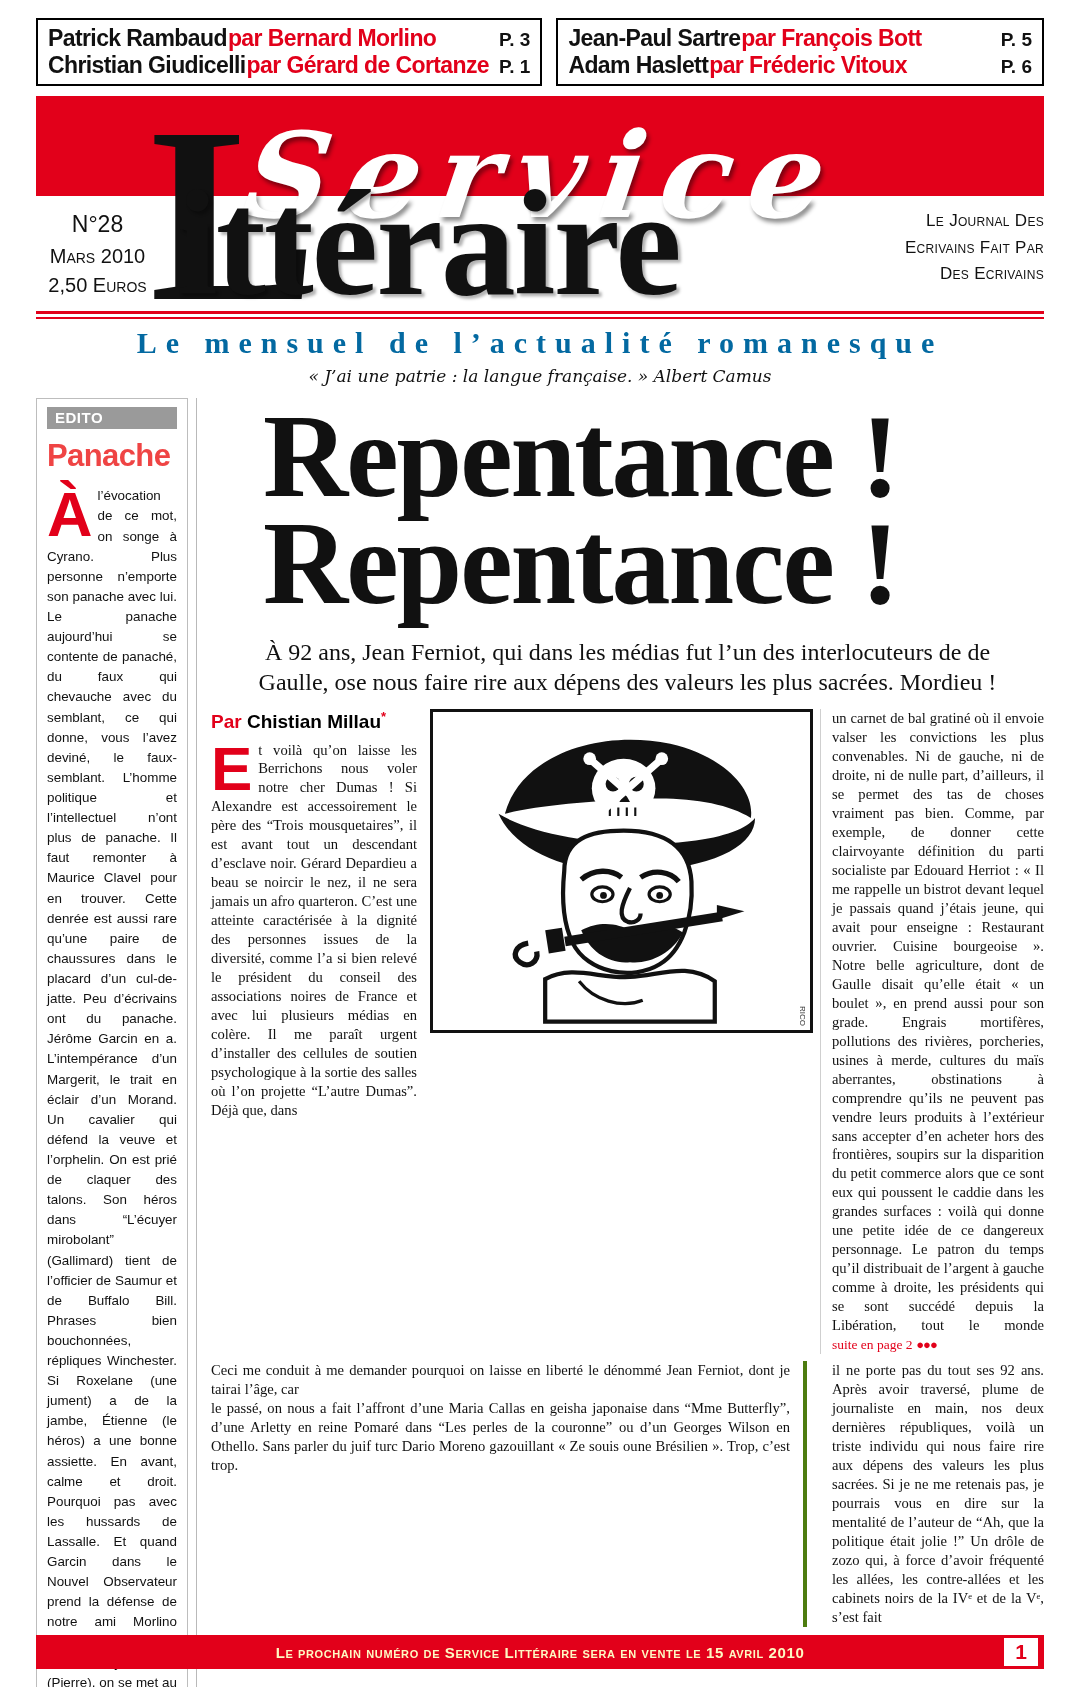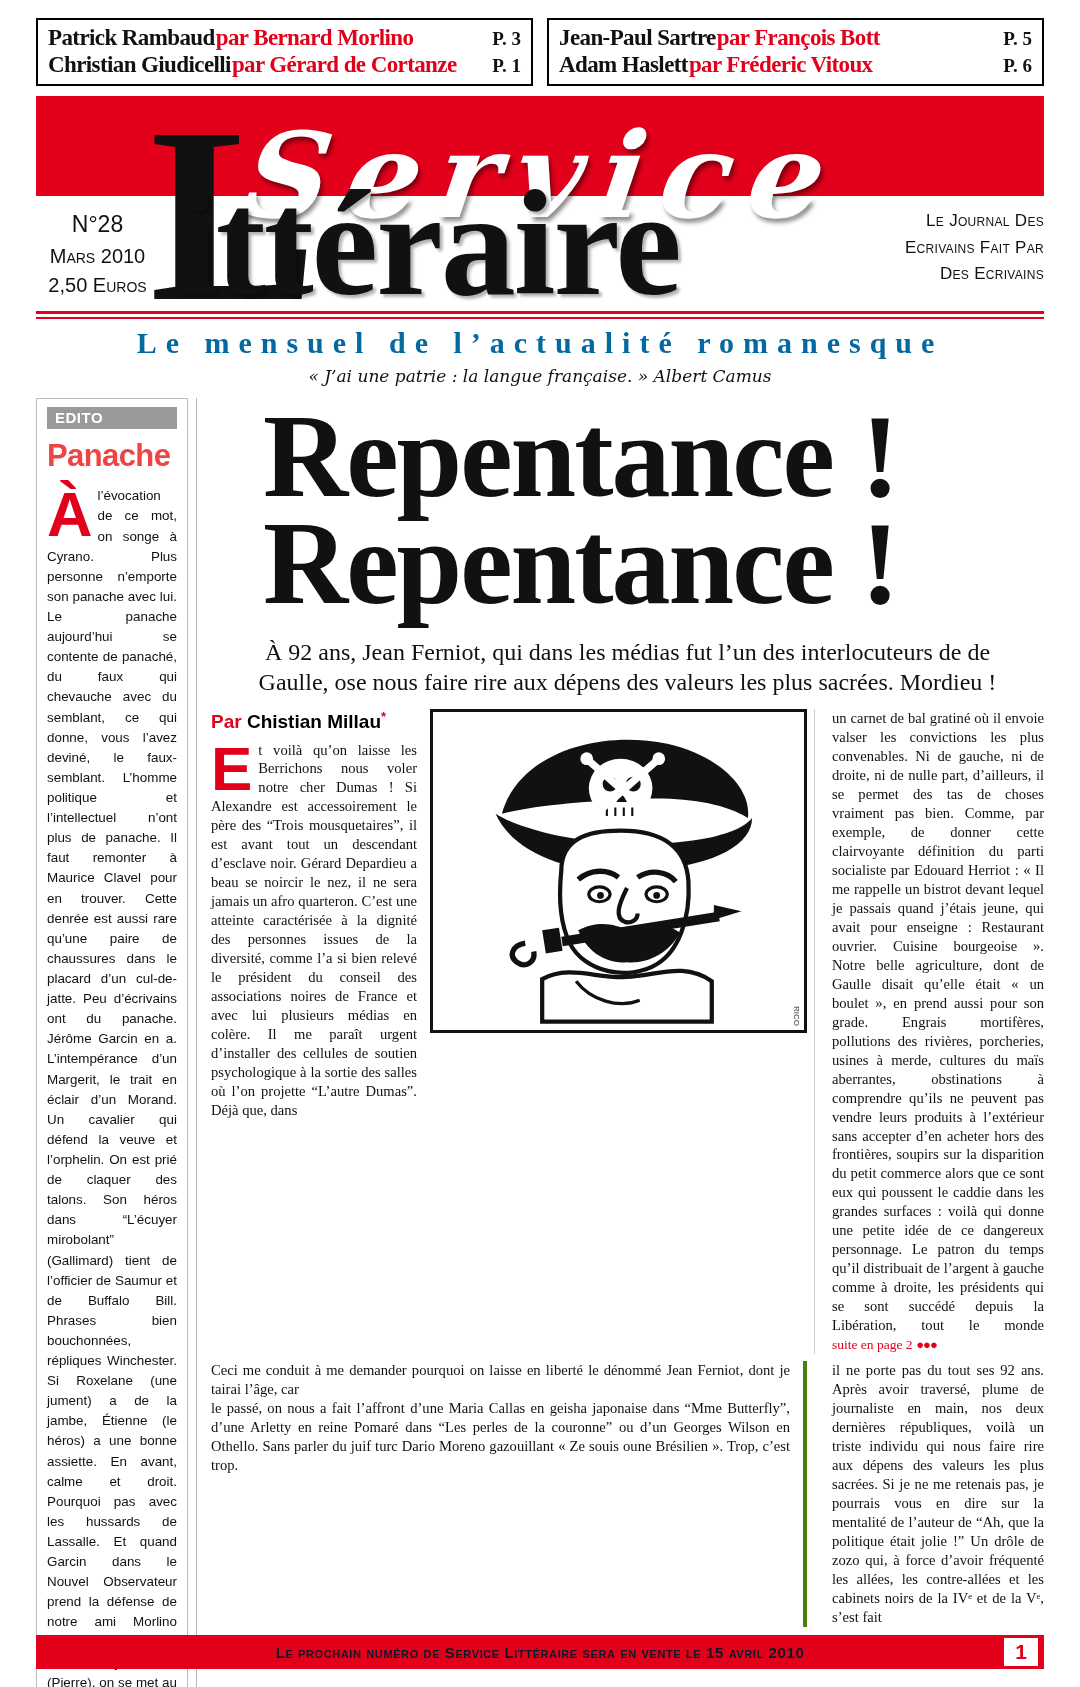--- a/index.html
+++ b/index.html
@@ -2,21 +2,21 @@
 <html><head>
 <meta charset="utf-8">
 <style>
   html,body{margin:0;padding:0;background:#fff;}
   body{width:1080px;height:1687px;font-family:"Liberation Serif",serif;color:#000;}
   .page{position:relative;width:1080px;height:1687px;overflow:hidden;background:#fff;}
 
   
   .teasers{display:flex;gap:14px;padding:18px 36px 6px 36px;box-sizing:border-box;}
   .teaser-box{flex:1;border:2px solid #000;padding:5px 10px 6px 10px;box-sizing:border-box;}
-  .teaser-row{display:flex;align-items:baseline;font-family:Liberation Serif, serif;
+  .teaser-row{display:flex;align-items:baseline;font-family:Liberation Sans, sans-serif;
               font-weight:bold;font-size:23px;line-height:1.16;white-space:nowrap;text-align:right;}
   .teaser-row .t-name{color:#111;letter-spacing:-0.6px;}
   .teaser-row .t-by{color:#e2001a;margin-left:1px;letter-spacing:-0.6px;}
   .teaser-row .t-page{margin-left:auto;color:#111;font-size:19px;padding-left:10px;}
 
   
   .masthead{position:relative;height:215px;margin-top:4px;}
   .red-band{position:absolute;left:36px;right:36px;top:0;height:100px;background:#e2001a;}
   .mh-L{position:absolute;left:150px;top:-6px;font-family:"Liberation Serif",serif;
         font-weight:bold;font-size:250px;line-height:1;color:#111;z-index:3;}
@@ -65,21 +65,21 @@
         text-align:center;margin:20px 18px 12px 18px;color:#111;}
 
   
   .byline{font-family:"Liberation Sans",sans-serif;font-weight:bold;font-size:19px;margin:0 0 7px 0;}
   .byline .par{color:#e2001a;}
   .byline sup{color:#e2001a;font-size:13px;}
 
   .art1{display:flex;gap:13px;}
   .a1-colA{width:206px;flex:0 0 206px;}
   .a1-mid{flex:1;}
-  .a1-colC{width:212px;flex:0 0 212px;border-left:1px solid #cfcfcf;padding-left:17px;}
+  .a1-colC{width:212px;flex:0 0 212px;border-left:1px solid #cfcfcf;padding-left:11px;}
 
   .bt{font-family:"Liberation Serif",serif;font-size:14.6px;line-height:1.30;
       text-align:justify;color:#111;}
   .bt p{margin:0;}
   .bt .dc{float:left;color:#e2001a;font-family:"Liberation Sans",sans-serif;font-weight:bold;
       font-size:62px;line-height:.80;margin:3px 6px 0 0;}
   .suite{color:#e2001a;font-family:"Liberation Serif",serif;font-size:13.5px;white-space:nowrap;}
   .dots{color:#e2001a;letter-spacing:-1px;font-size:13px;}
 
   
@@ -87,21 +87,21 @@
   .illo-credit{position:absolute;right:3px;bottom:4px;font-size:8px;color:#333;
       writing-mode:vertical-rl;font-family:"Liberation Sans",sans-serif;}
 
   .a1-flow{display:flex;gap:13px;margin-top:7px;}
   .a1-flow .f1{flex:1;}
   .a1-flow .f2{width:212px;flex:0 0 212px;border-left:4px solid #4d7c0f;padding-left:25px;}
 
   
   .footer{position:absolute;left:36px;right:36px;bottom:18px;height:34px;background:#e2001a;
        display:flex;align-items:center;justify-content:center;}
-  .footer-txt{color:#0f172a;font-family:"Liberation Sans",sans-serif;font-weight:bold;font-size:15px;
+  .footer-txt{color:#fef9c3;font-family:"Liberation Sans",sans-serif;font-weight:bold;font-size:15px;
        font-variant:small-caps;letter-spacing:.6px;}
   .footer-num{position:absolute;right:6px;top:3px;bottom:3px;width:34px;background:#fff;
        color:#e2001a;font-family:"Liberation Sans",sans-serif;font-weight:bold;font-size:21px;
        display:flex;align-items:center;justify-content:center;}
 </style>
 </head>
 <body>
 
 <div class="page">
 

